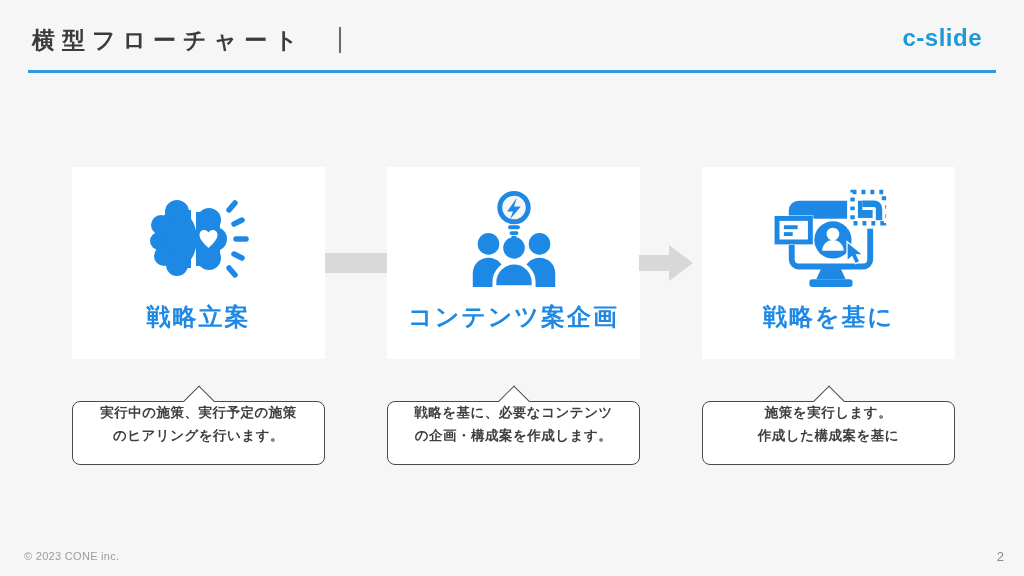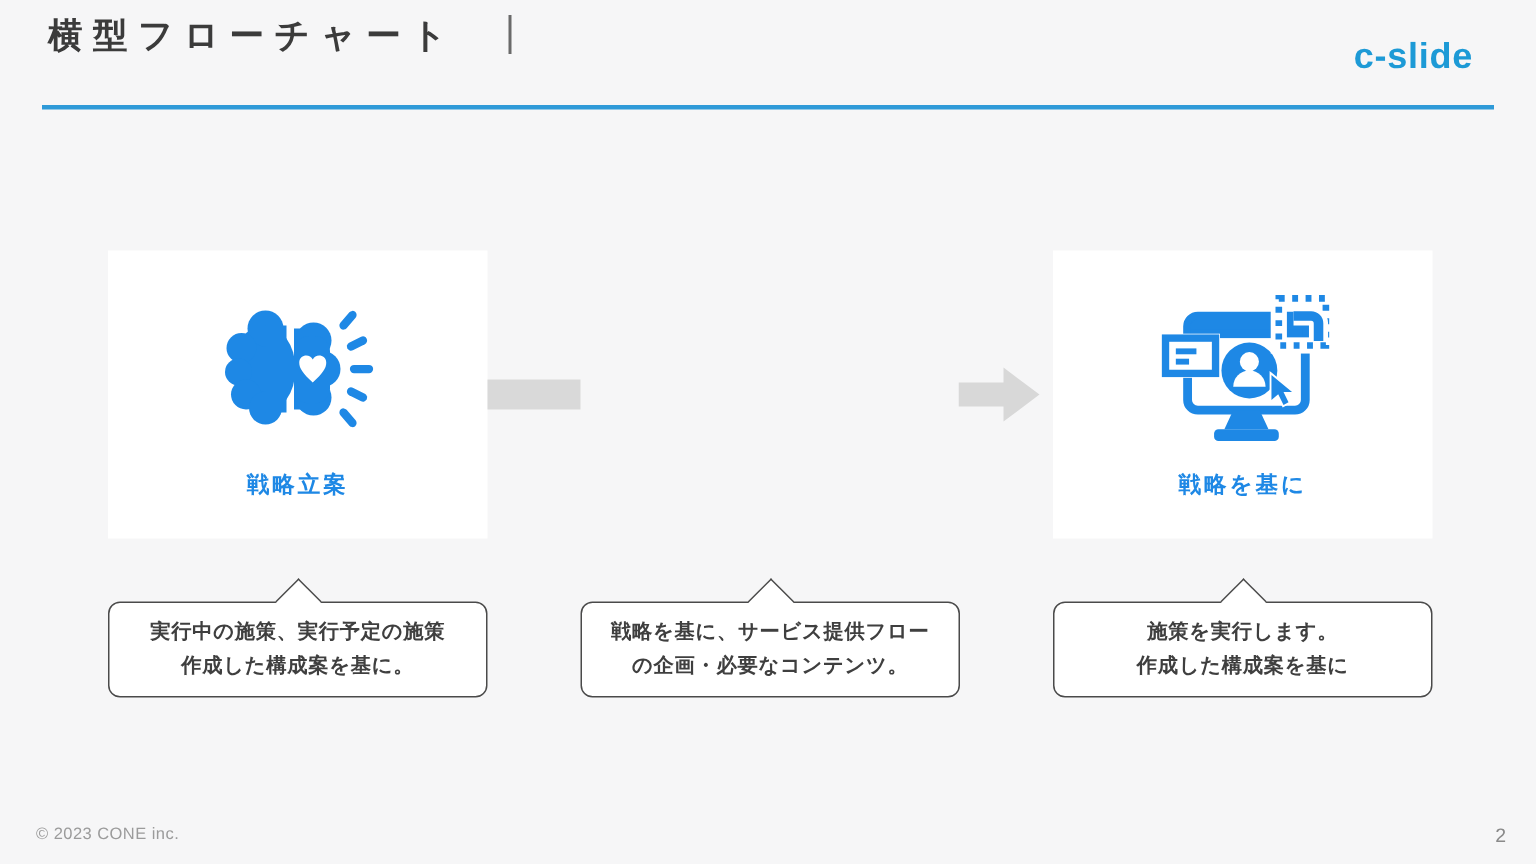--- a/index.html
+++ b/index.html
@@ -10,38 +10,38 @@
     --background:#f6f6f7;
     --text-dark:#3b3b3b;
     --border-dark:#4a4a4a;
   }
   *{margin:0;padding:0;box-sizing:border-box;}
   html,body{width:1024px;height:576px;}
   body{font-family:"Liberation Sans","DejaVu Sans",sans-serif;}
   .slide{position:relative;width:1024px;height:576px;background:var(--background);overflow:hidden;}
 
   
-  .header{position:absolute;left:32px;top:5px;height:36px;display:flex;align-items:center;gap:34px;}
+  .header{position:absolute;left:32px;top:22px;height:36px;display:flex;align-items:center;gap:34px;}
   .header .title{font-size:23px;font-weight:bold;color:var(--text-dark);letter-spacing:7px;white-space:nowrap;}
   .header .divider{width:2px;height:26px;background:#6a6a6a;}
   .logo{position:absolute;right:42px;top:24px;font-size:24px;font-weight:bold;color:var(--logo-blue);letter-spacing:0.5px;}
   .underline{position:absolute;left:28px;top:70px;width:968px;height:3px;background:var(--underline-blue);}
 
   
   .step{position:absolute;top:167px;width:253px;height:192px;background:#ffffff;display:flex;flex-direction:column;align-items:center;}
   .step .icon-wrap{flex:1;display:flex;align-items:center;justify-content:center;padding-top:10px;}
-  .step .step-label{font-size:15px;font-weight:bold;color:var(--accent-blue);letter-spacing:2px;margin-bottom:26px;white-space:nowrap;}
+  .step .step-label{font-size:24px;font-weight:bold;color:var(--accent-blue);letter-spacing:2px;margin-bottom:26px;white-space:nowrap;}
   .step-1{left:72px;} .step-2{left:387px;} .step-3{left:702px;}
 
   
   .connector-bar{position:absolute;left:325px;top:253px;width:62px;height:20px;background:var(--connector-gray);}
   .connector-arrow{position:absolute;left:639px;top:243px;width:56px;height:40px;}
 
   
-  .callout{position:absolute;top:401px;width:253px;height:64px;background:#ffffff;border:1.5px solid var(--border-dark);border-radius:8px;display:flex;align-items:center;justify-content:center;}
+  .callout{position:absolute;top:401px;width:253px;height:64px;background:#ffffff;border:1.5px solid var(--border-dark);border-radius:8px;display:flex;align-items:flex-start;justify-content:center;}
   .callout-1{left:72px;} .callout-2{left:387px;} .callout-3{left:702px;}
   .callout .tail{position:absolute;top:-12px;left:calc(50% - 11px);width:22px;height:22px;background:#ffffff;transform:rotate(45deg);border-top:1.5px solid var(--border-dark);border-left:1.5px solid var(--border-dark);}
   .callout .text{position:relative;font-size:13.5px;font-weight:bold;color:#3f3f3f;line-height:1.7;text-align:center;letter-spacing:0.5px;}
 
   
   .copyright{position:absolute;left:24px;bottom:14px;font-size:11px;color:#9b9b9b;letter-spacing:0.3px;}
   .page-number{position:absolute;right:20px;bottom:12px;font-size:13px;color:#8a8a8a;}
 
   svg{display:block;}
 </style>
@@ -84,20 +84,40 @@
           <line x1="87" y1="59" x2="95" y2="63"></line>
           <line x1="82" y1="73" x2="88" y2="80"></line>
         </g>
       </svg>
     </div>
     <div class="step-label">戦略立案</div>
   </div>
 
   <div class="connector-bar"></div>
 
+  <div class="step step-2">
+    <div class="icon-wrap">
+      <svg width="118" height="106" viewBox="0 0 120 108">
+        <g fill="#1e88e5">
+          <circle cx="34" cy="59" r="11"></circle>
+          <path d="M18,103 v-14 a16,16 0 0 1 32,0 v14 z"></path>
+          <circle cx="86" cy="59" r="11"></circle>
+          <path d="M70,103 v-14 a16,16 0 0 1 32,0 v14 z"></path>
+        </g>
+        <circle cx="60" cy="63" r="13" fill="#1e88e5" stroke="#ffffff" stroke-width="4"></circle>
+        <path d="M40,103 v-5 a20,20 0 0 1 40,0 v5 z" fill="#1e88e5" stroke="#ffffff" stroke-width="4"></path>
+        <circle cx="60" cy="22" r="14.5" fill="#f6f6f7" stroke="#1e88e5" stroke-width="5"></circle>
+        <polygon points="63,12 53,26 59,26 56,34 67,21 60,21" fill="#1e88e5"></polygon>
+        <rect x="54" y="40" width="12" height="4" rx="2" fill="#1e88e5"></rect>
+        <rect x="55.5" y="46" width="9" height="4" rx="2" fill="#1e88e5"></rect>
+        <path d="M57,51 h6 l-3,4 z" fill="#1e88e5"></path>
+      </svg>
+    </div>
+    <div class="step-label">コンテンツ案企画</div>
+  </div>
 
   <div class="connector-arrow">
     <svg width="56" height="40" viewBox="0 0 56 40">
       <polygon points="0,12 30,12 30,2 54,20 30,38 30,28 0,28" fill="#d8d8d8"></polygon>
     </svg>
   </div>
 
   <div class="step step-3">
     <div class="icon-wrap">
       <svg width="122" height="102" viewBox="0 0 124 104">
@@ -122,29 +142,29 @@
         </g>
       </svg>
     </div>
     <div class="step-label">戦略を基に</div>
   </div>
 
   <div class="callout callout-1">
     <div class="tail"></div>
     <div class="text">
       <div>実行中の施策、実行予定の施策</div>
-      <div>作成した構成案を基に。</div>
+      <div>のヒアリングを行います。</div>
     </div>
   </div>
 
   <div class="callout callout-2">
     <div class="tail"></div>
     <div class="text">
-      <div>戦略を基に、サービス提供フロー</div>
-      <div>の企画・必要なコンテンツ。</div>
+      <div>戦略を基に、必要なコンテンツ</div>
+      <div>の企画・構成案を作成します。</div>
     </div>
   </div>
 
   <div class="callout callout-3">
     <div class="tail"></div>
     <div class="text">
       <div>施策を実行します。</div>
       <div>作成した構成案を基に</div>
     </div>
   </div>

